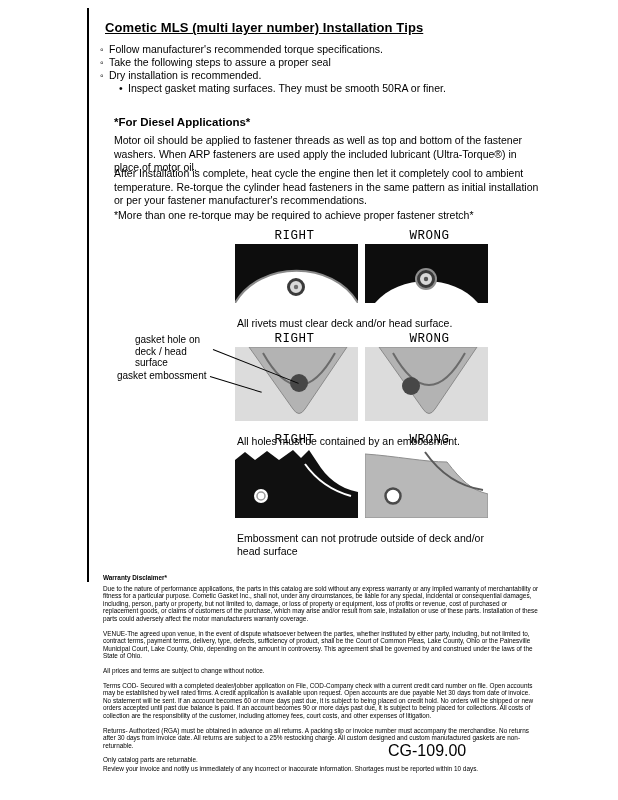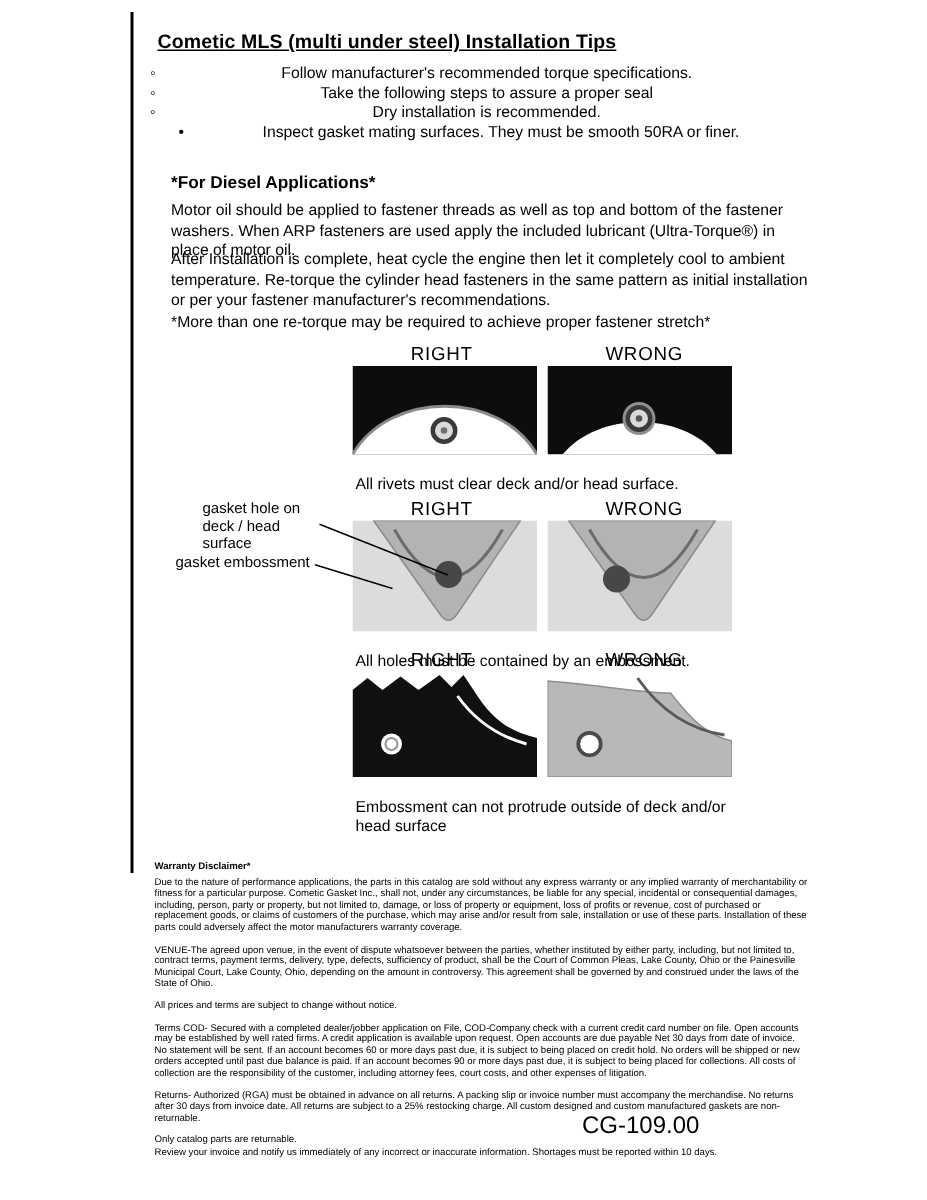--- a/index.html
+++ b/index.html
@@ -11,37 +11,37 @@
   }
   .left-rule { position:absolute; left:87px; top:8px; width:2px; height:574px; background:#000; }
 
   .title {
     position:absolute; left:105px; top:20px;
     font-size:13px; font-weight:bold; text-decoration:underline;
     letter-spacing:0.1px;
   }
 
   .tips { position:absolute; left:100px; top:43px; font-size:10.5px; line-height:13px; width:440px; }
-  .tips .li { position:relative; padding-left:9px;text-align:center; }
+  .tips .li { position:relative; padding-left:9px; }
   .tips .li::before { content:"◦"; position:absolute; left:0; top:0; font-size:10.5px; }
   .tips .li.sub { margin-left:19px; padding-left:9px; }
   .tips .li.sub::before { content:"•"; }
 
   .diesel-heading { position:absolute; left:114px; top:116px; font-size:11.5px; font-weight:bold; }
   .para { position:absolute; font-size:10.5px; line-height:13.5px; }
   .para1 { left:114px; top:134px; width:424px; }
   .para2 { left:114px; top:167px; width:428px; }
   .note  { left:114px; top:209px; width:428px; }
 
   .figures { position:absolute; left:235px; top:229px; width:254px; height:330px; }
   .fig-row { position:absolute; left:0; width:254px; }
   .fig-row1 { top:0; }
   .fig-row2 { top:103px; }
   .fig-row3 { top:204px; }
-  .fig-headers { display:flex; gap:16px; height:15px; }
+  .fig-headers { display:flex; gap:16px; height:15px;font-family:Liberation Mono, monospace; }
   .fig-headers span { width:123px; text-align:center; font-size:12.5px; letter-spacing:0.5px; }
   .fig-images { display:flex; gap:7px; }
   .fig-images svg { display:block; }
   .fig-caption { font-size:10.5px; line-height:12.5px; margin-top:14px; margin-left:2px; width:250px; }
 
   .fig-label { position:absolute; font-size:10px; line-height:11.5px; color:#000; }
   .label-coolant { left:-100px; top:2px; width:80px; }
   .label-embossment { left:-118px; top:38px; width:95px; white-space:nowrap; }
   .pointer-line { position:absolute; height:1px; background:#000; transform-origin:left center; }
   .pointer-coolant { left:-22px; top:17px; width:92px; transform:rotate(21.6deg); }
@@ -54,21 +54,21 @@
 
   .footer-code { position:absolute; left:388px; top:742px; font-size:16px; }
 </style>
 </head>
 <body>
 
 <div class="page">
 
   <div class="left-rule"></div>
 
-  <div class="title">Cometic MLS (multi under steel) Installation Tips</div>
+  <div class="title">Cometic MLS (multi layer number) Installation Tips</div>
 
   <div class="tips">
     <div class="li">Follow manufacturer's recommended torque specifications.</div>
     <div class="li">Take the following steps to assure a proper seal</div>
     <div class="li">Dry installation is recommended.</div>
     <div class="li sub">Inspect gasket mating surfaces.  They must be smooth 50RA or finer.</div>
   </div>
 
   <div class="diesel-heading">*For Diesel Applications*</div>
   <div class="para para1">Motor oil should be applied to fastener threads as well as top and bottom of the fastener washers. When ARP fasteners are used apply the included lubricant (Ultra-Torque®) in place of motor oil.</div>

